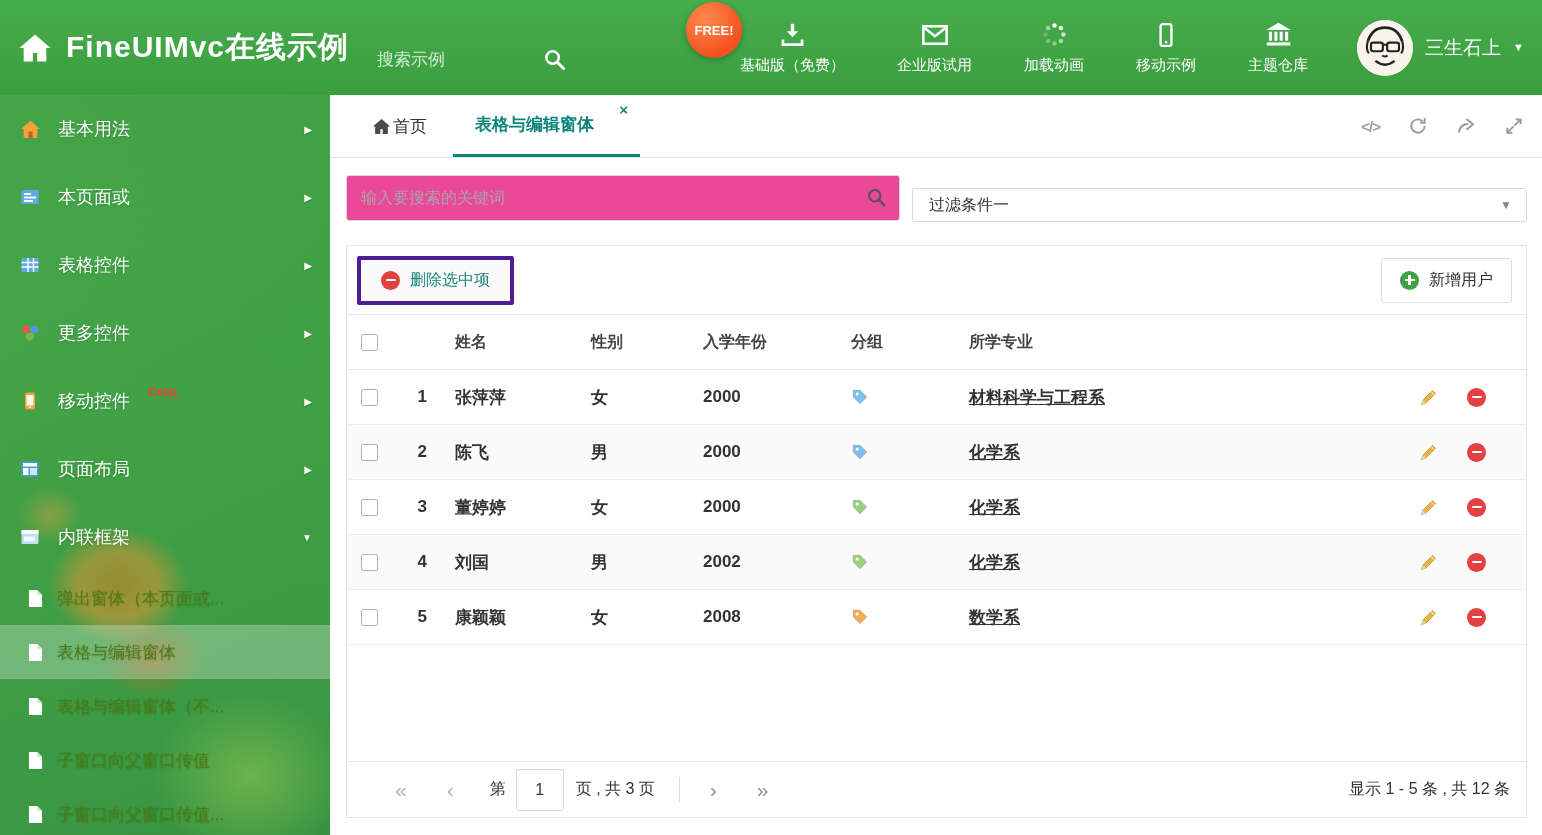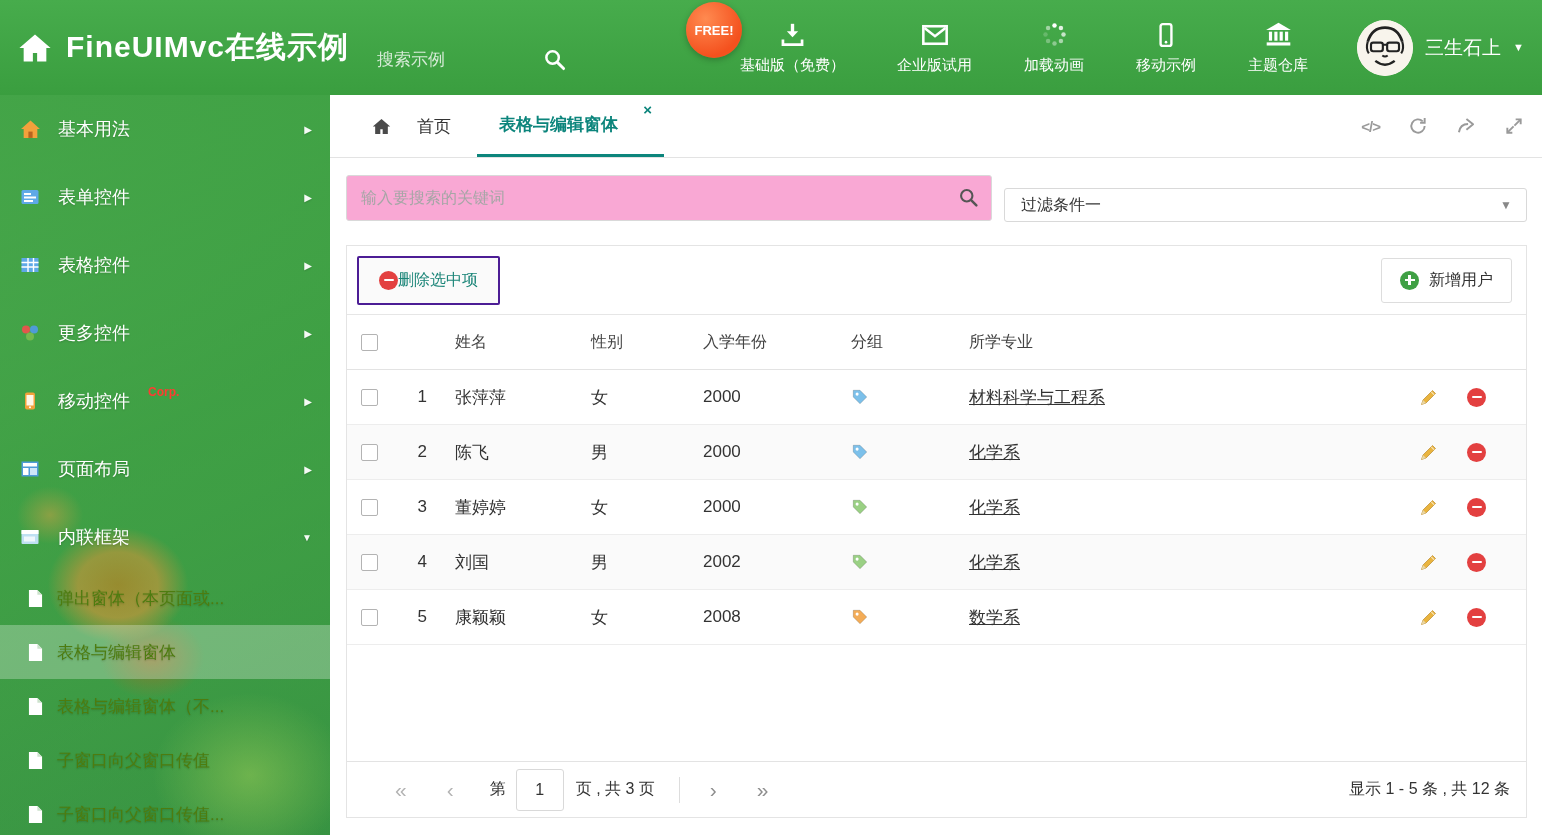--- a/index.html
+++ b/index.html
@@ -44,54 +44,54 @@
   .side-item .arrow{position:absolute;right:18px;font-size:10px;opacity:.95;}
   .corp{color:#ff3b30;font-size:12px;font-weight:bold;margin-left:2px;align-self:flex-start;margin-top:18px;text-shadow:none;}
   .side-sub{height:54px;display:flex;align-items:center;gap:14px;padding-left:28px;color:#4d7c0f;
     font-size:17px;cursor:pointer;text-shadow:0 1px 2px rgba(0,0,0,.18);}
   .side-sub.active{background:rgba(255,255,255,.28);}
   .page-ic{display:inline-flex;}
 
   
   .main{position:absolute;left:330px;top:95px;right:0;bottom:0;background:#fff;}
   .tabbar{height:63px;border-bottom:1px solid #e3e3e3;display:flex;align-items:stretch;padding-left:30px;position:relative;}
-  .tab-home{display:flex;align-items:center;gap:26px;color:#333;font-size:17px;padding:16px 12px;margin-right:14px;cursor:pointer;}
+  .tab-home{display:flex;align-items:center;gap:2px;color:#333;font-size:17px;padding:16px 12px;margin-right:14px;cursor:pointer;}
   .tab-active{position:relative;display:flex;align-items:center;color:#0c857c;font-size:17px;font-weight:bold;
     padding:0 46px 0 22px;border-bottom:3px solid #0c857c;cursor:pointer;}
   .tab-close{position:absolute;top:7px;right:12px;font-size:15px;font-weight:bold;color:#0c857c;line-height:1;cursor:pointer;}
   .tab-tools{position:absolute;right:18px;top:0;height:100%;display:flex;align-items:center;gap:28px;color:#9a9a9a;}
   .ttool{display:inline-flex;cursor:pointer;align-items:center;}
   .ttool.code{font-size:15px;font-weight:bold;letter-spacing:-1px;}
 
   .filter-row{display:flex;gap:12px;padding:17px 15px 0 16px;}
-  .search-box{position:relative;width:646px;height:46px;border:1px solid #d9d9d9;border-radius:3px;background:#f9a8d4;}
+  .search-box{position:relative;width:554px;height:46px;border:1px solid #d9d9d9;border-radius:3px;background:#ec4899;}
   .search-box input{width:100%;height:100%;border:none;outline:none;padding:0 44px 0 14px;font-size:16px;color:#333;background:transparent;}
   .search-box input::placeholder{color:#a6a6a6;}
   .sicon{position:absolute;right:12px;top:11px;color:#555;display:inline-flex;cursor:pointer;}
   .dropdown{flex:1;height:34px;border:1px solid #d9d9d9;border-radius:3px;display:flex;align-items:center;
     padding:0 16px;font-size:16px;color:#333;position:relative;cursor:pointer;background:#fff;margin-top:13px;}
   .dropdown .dcaret{position:absolute;right:14px;color:#888;font-size:12px;}
 
   .panel{position:absolute;left:16px;right:15px;top:150px;bottom:17px;border:1px solid #e4e4e4;display:flex;flex-direction:column;background:#fff;}
   .toolbar{height:69px;border-bottom:1px solid #e6e6e6;display:flex;align-items:center;padding:0 10px;}
-  .btn-delete{display:flex;align-items:center;height:49px;padding:0 20px;border:2px solid #4c1d95;
+  .btn-delete{display:flex;align-items:center;gap:10px;height:49px;padding:0 20px;border:4px solid #4c1d95;
     background:#fafafa;color:#1b8578;font-size:16px;border-radius:2px;cursor:pointer;}
   .btn-add{margin-left:auto;display:flex;align-items:center;gap:10px;height:45px;padding:0 18px;border:1px solid #ddd;
     background:#fff;color:#333;font-size:16px;border-radius:3px;cursor:pointer;margin-right:4px;}
   .minus-circle{width:19px;height:19px;border-radius:50%;background:#e34040;position:relative;display:inline-block;flex:0 0 auto;}
   .minus-circle::after{content:"";position:absolute;left:4.5px;top:8.4px;width:10px;height:2.4px;background:#fff;border-radius:1px;}
   .plus-circle{width:19px;height:19px;border-radius:50%;background:#3fa044;position:relative;display:inline-block;flex:0 0 auto;}
   .plus-circle::after{content:"";position:absolute;left:4.5px;top:8.3px;width:10px;height:2.4px;background:#fff;}
   .plus-circle::before{content:"";position:absolute;top:4.4px;left:8.3px;height:10px;width:2.4px;background:#fff;}
 
   .thead,.trow{display:grid;grid-template-columns:50px 56px 136px 112px 148px 118px 1fr 118px;align-items:center;height:55px;flex:0 0 auto;}
   .thead{border-bottom:1px solid #e3e3e3;color:#444;font-size:16px;}
   .trow{border-bottom:1px solid #ededed;color:#333;font-size:17px;}
   .trow.striped{background:#fafafa;}
-  .cell{padding-left:2px;white-space:nowrap;overflow:hidden;}
+  .cell{padding-left:2px;white-space:nowrap;overflow:hidden;font-weight:bold;}
   .c-check{padding-left:14px;}
   .checkbox{width:17px;height:17px;border:1px solid #b3b3b3;border-radius:2px;background:#fff;display:inline-block;vertical-align:middle;cursor:pointer;}
   .c-num{text-align:right;padding-right:26px;}
   .c-group{display:flex;align-items:center;}
   .tag{display:inline-flex;}
   .major-link{color:#333;text-decoration:underline;cursor:pointer;}
   .c-actions{display:flex;justify-content:flex-end;align-items:center;gap:28px;padding-right:40px;}
   .act-edit{display:inline-flex;cursor:pointer;}
   .act-del{cursor:pointer;}
 
@@ -221,21 +221,21 @@
         </div>
         <div class="side-item">
           <span class="sicon-w">
             <svg viewBox="0 0 20 20" width="20" height="20">
               <rect x="1.5" y="3" width="17" height="14" rx="1.5" fill="#5fa9e7"></rect>
               <rect x="4" y="6" width="7" height="2" fill="#fff"></rect>
               <rect x="4" y="9.5" width="12" height="2" fill="#fff"></rect>
               <rect x="4" y="13" width="9" height="2" fill="#fff"></rect>
             </svg>
           </span>
-          <span class="slabel">表单控件</span>
+          <span class="slabel">本页面或</span>
           <span class="arrow">▶</span>
         </div>
         <div class="side-item">
           <span class="sicon-w">
             <svg viewBox="0 0 20 20" width="20" height="20">
               <rect x="1.5" y="3" width="17" height="14" fill="#5fa9e7"></rect>
               <path d="M1.5 7.5 h17 M1.5 12 h17 M8 3 v14 M13.5 3 v14" stroke="#fff" stroke-width="1.4"></path>
             </svg>
           </span>
           <span class="slabel">表格控件</span>

